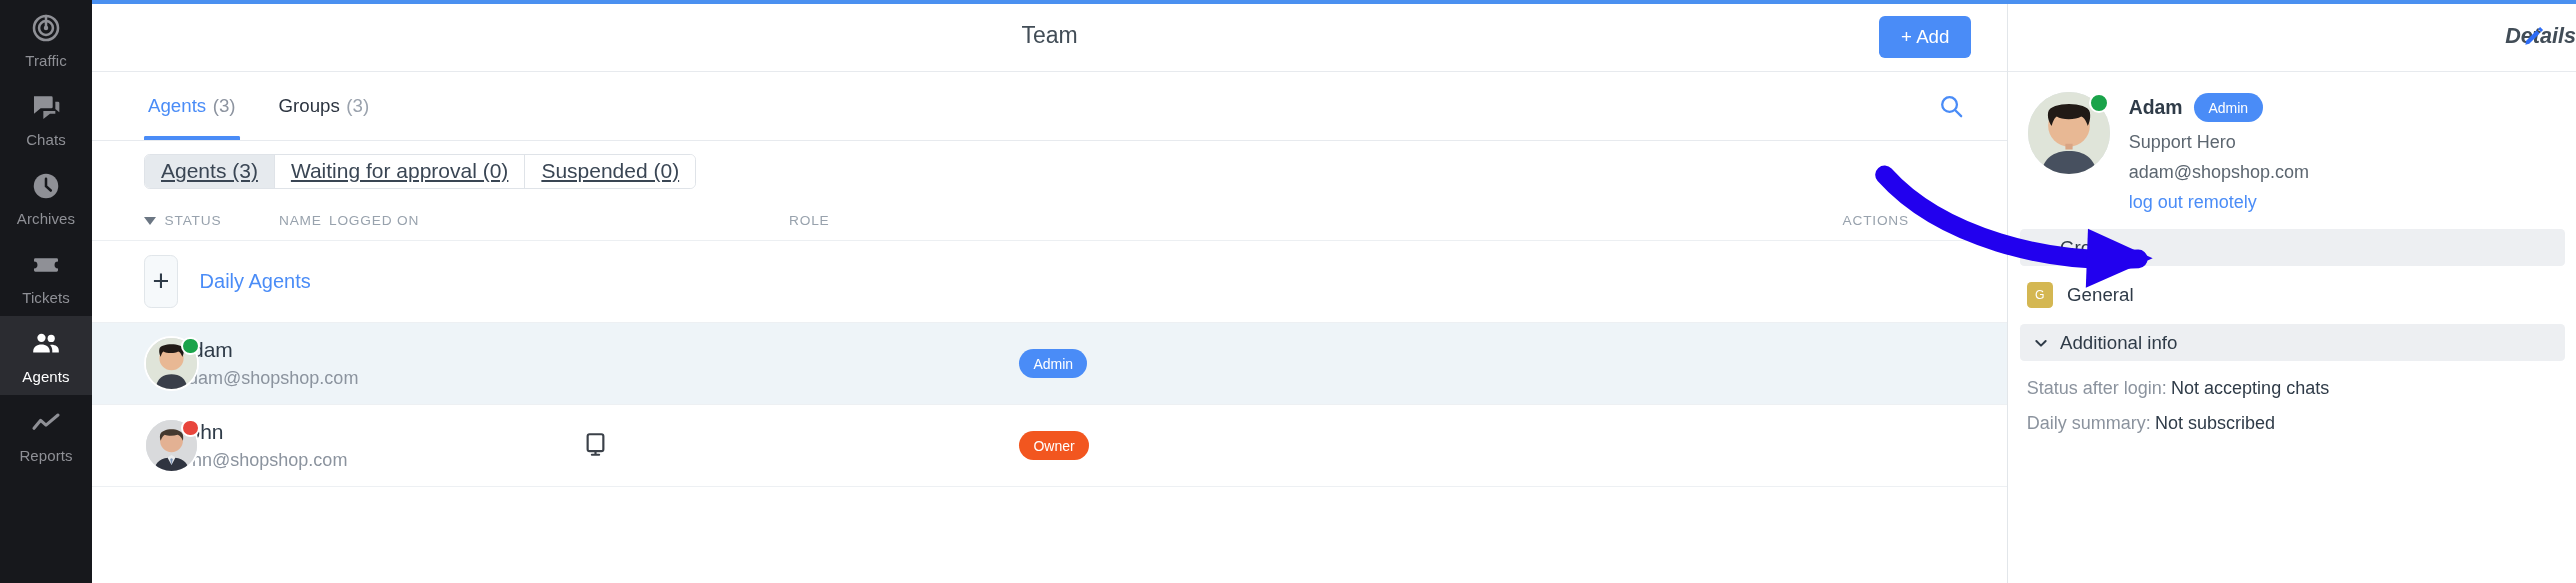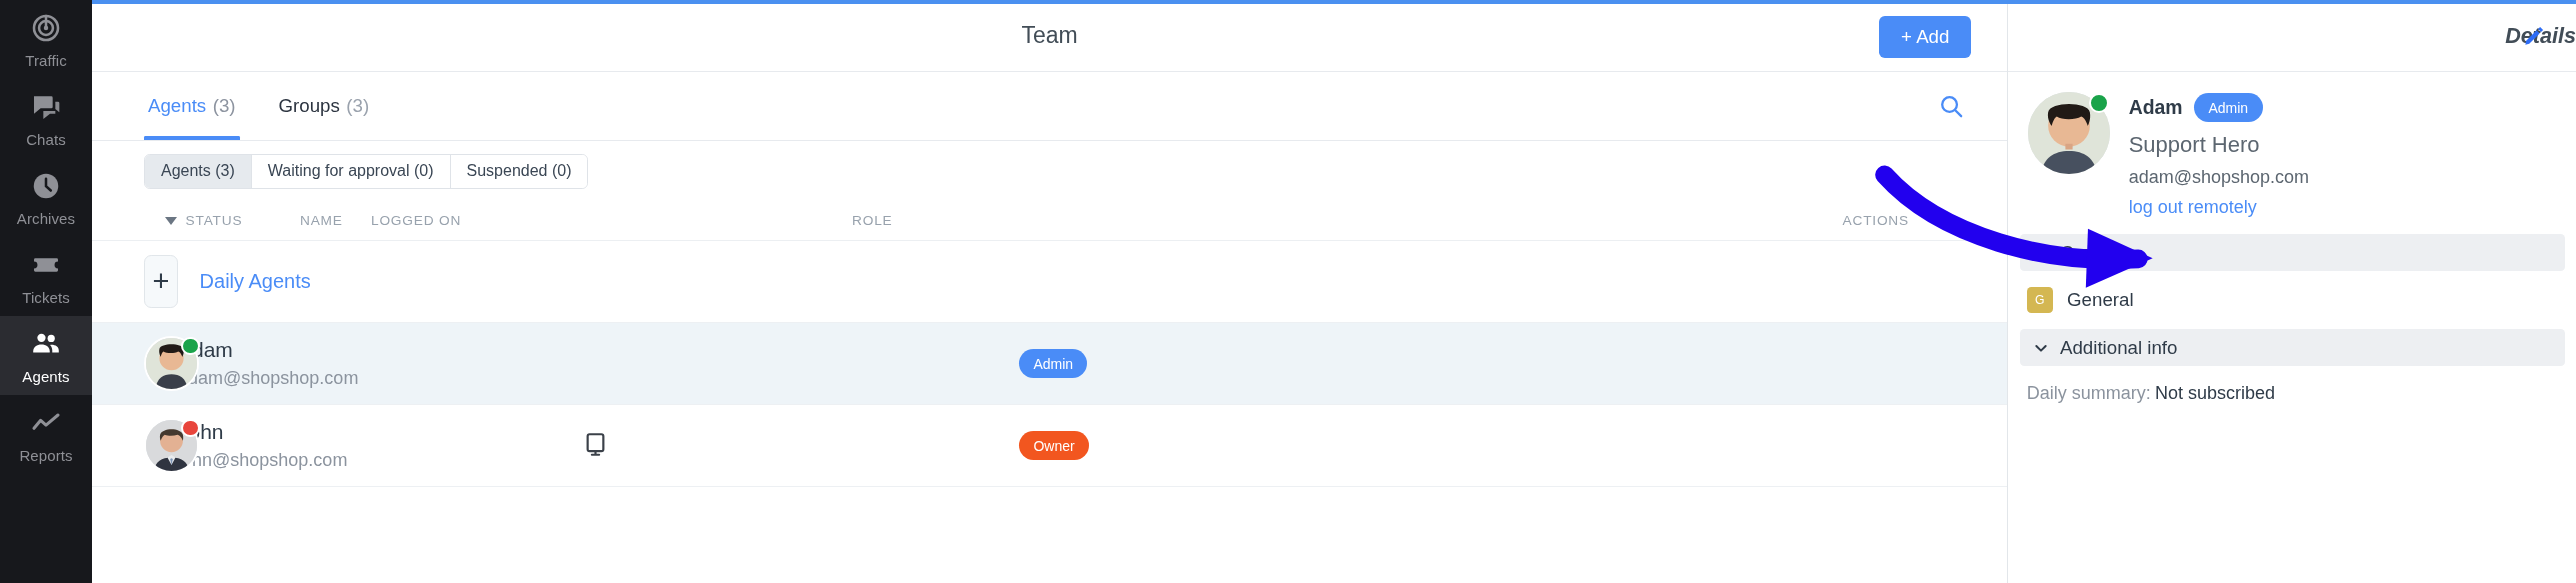--- a/index.html
+++ b/index.html
@@ -89,34 +89,34 @@
   }
 
   
   .filter-row { flex: 0 0 60px; display: flex; align-items: center; padding-left: 52px; }
   .seg {
     display: flex; border: 0.7px solid #dfe3e8; border-radius: 5.8px; overflow: hidden;
     height: 35px;
   }
   .seg-btn {
     display: flex; align-items: center; padding: 0 16px;
-    font-size: 16px; color: #3a4654; background: #fff;
+    font-size: 21px; color: #3a4654; background: #fff;
     border: none; border-right: 0.7px solid #dfe3e8;
-    font-family: inherit; cursor: pointer; white-space: nowrap;
+    font-family: inherit; cursor: pointer; white-space: nowrap; text-decoration: underline;
   }
   .seg-btn:last-child { border-right: none; }
   .seg-btn.active { background: #e6eaee; font-weight: 400; }
 
   
   .table-head {
     flex: 0 0 40px; display: flex; align-items: center;
     border-bottom: 0.7px solid #eceff2;
     font-size: 13.7px; letter-spacing: 0.8px; color: #98a2ad;
   }
-  .th { display: flex; align-items: center; margin-left: 21px; }
+  .th { display: flex; align-items: center; }
   .th-status { width: 237px; padding-left: 52px; gap: 8.6px; }
   .th-logged { width: 460px; }
   .th-role   { width: 460px; }
   .th-actions{ flex: 1 1 auto; justify-content: flex-end; padding-right: 98px; }
   .caret-down { width: 0; height: 0; border-left: 6.5px solid transparent; border-right: 6.5px solid transparent; border-top: 8px solid #6b7683; }
 
   .rows { flex: 1 1 auto; overflow: hidden; }
 
   .row {
     display: flex; align-items: center; height: 82px;
@@ -188,21 +188,21 @@
     background: #d8dde2; overflow: hidden; display: block;
   }
   .profile-avatar svg { display: block; width: 100%; height: 100%; }
   .profile-dot {
     position: absolute; right: 1.4px; top: 1.4px; width: 20px; height: 20px;
     border-radius: 50%; background: #1aa34a; border: 2.9px solid #fff;
   }
   .profile-info { display: flex; flex-direction: column; gap: 9.3px; padding-top: 1.4px; }
   .pi-line1 { display: flex; align-items: center; gap: 11.5px; }
   .pi-name { font-size: 19.4px; color: #2f3b48; font-weight: 700; }
-  .pi-role { font-size: 22px; color: #5c6670; }
+  .pi-role { font-size: 18px; color: #5c6670; }
   .pi-mail { font-size: 18px; color: #5c6670; }
   .pi-logout { font-size: 18px; color: #4a8cf7; cursor: pointer; }
 
   .section-head {
     margin: 16px 11.5px 0 11.5px; height: 37px; background: #edeff2; border-radius: 4.3px;
     display: flex; align-items: center; gap: 11.5px; padding-left: 13px; cursor: pointer;
   }
   .section-head .chev {
     width: 16px; height: 16px; display:flex; align-items:center; justify-content:center;
   }
@@ -479,20 +479,23 @@
       <span class="chev">
         <svg width="16" height="16" viewBox="0 0 24 24" fill="none" stroke="#2f3b48" stroke-width="3" stroke-linecap="round" stroke-linejoin="round">
           <path d="M5 9l7 7 7-7"></path>
         </svg>
       </span>
       <span class="section-title">Additional info</span>
     </div>
 
     <div class="info-list">
       <div class="info-line">
+        <span>Status after login:</span><span class="v">Not accepting chats</span>
+      </div>
+      <div class="info-line">
         <span>Daily summary:</span><span class="v">Not subscribed</span>
       </div>
     </div>
 
   </aside>
 
   <svg class="annot" viewBox="0 0 3584 812">
     <path d="M2622 243 C2700 330, 2850 368, 2975 360" stroke="#2200ee" stroke-width="26" fill="none" stroke-linecap="round"></path>
     <path d="M2905 318 L2995 359 L2902 400 Z" fill="#2200ee"></path>
   </svg>

